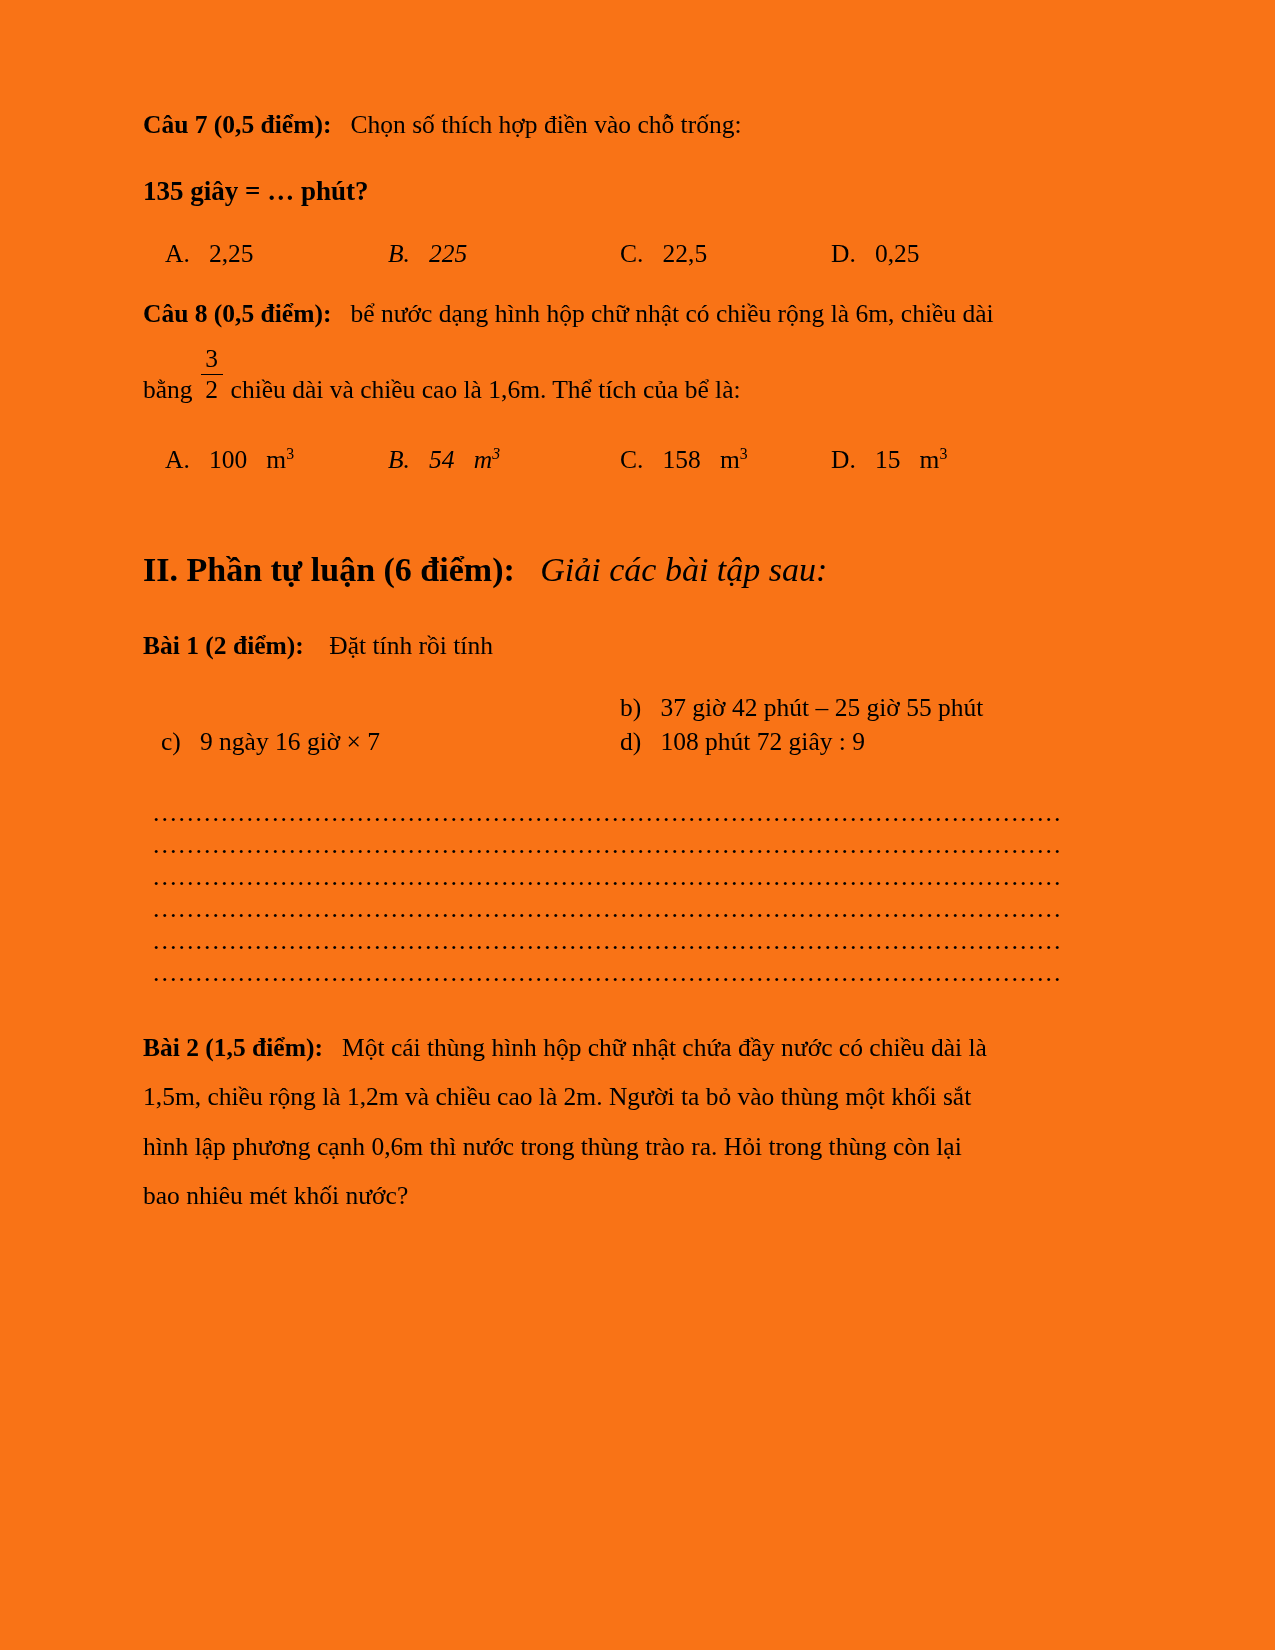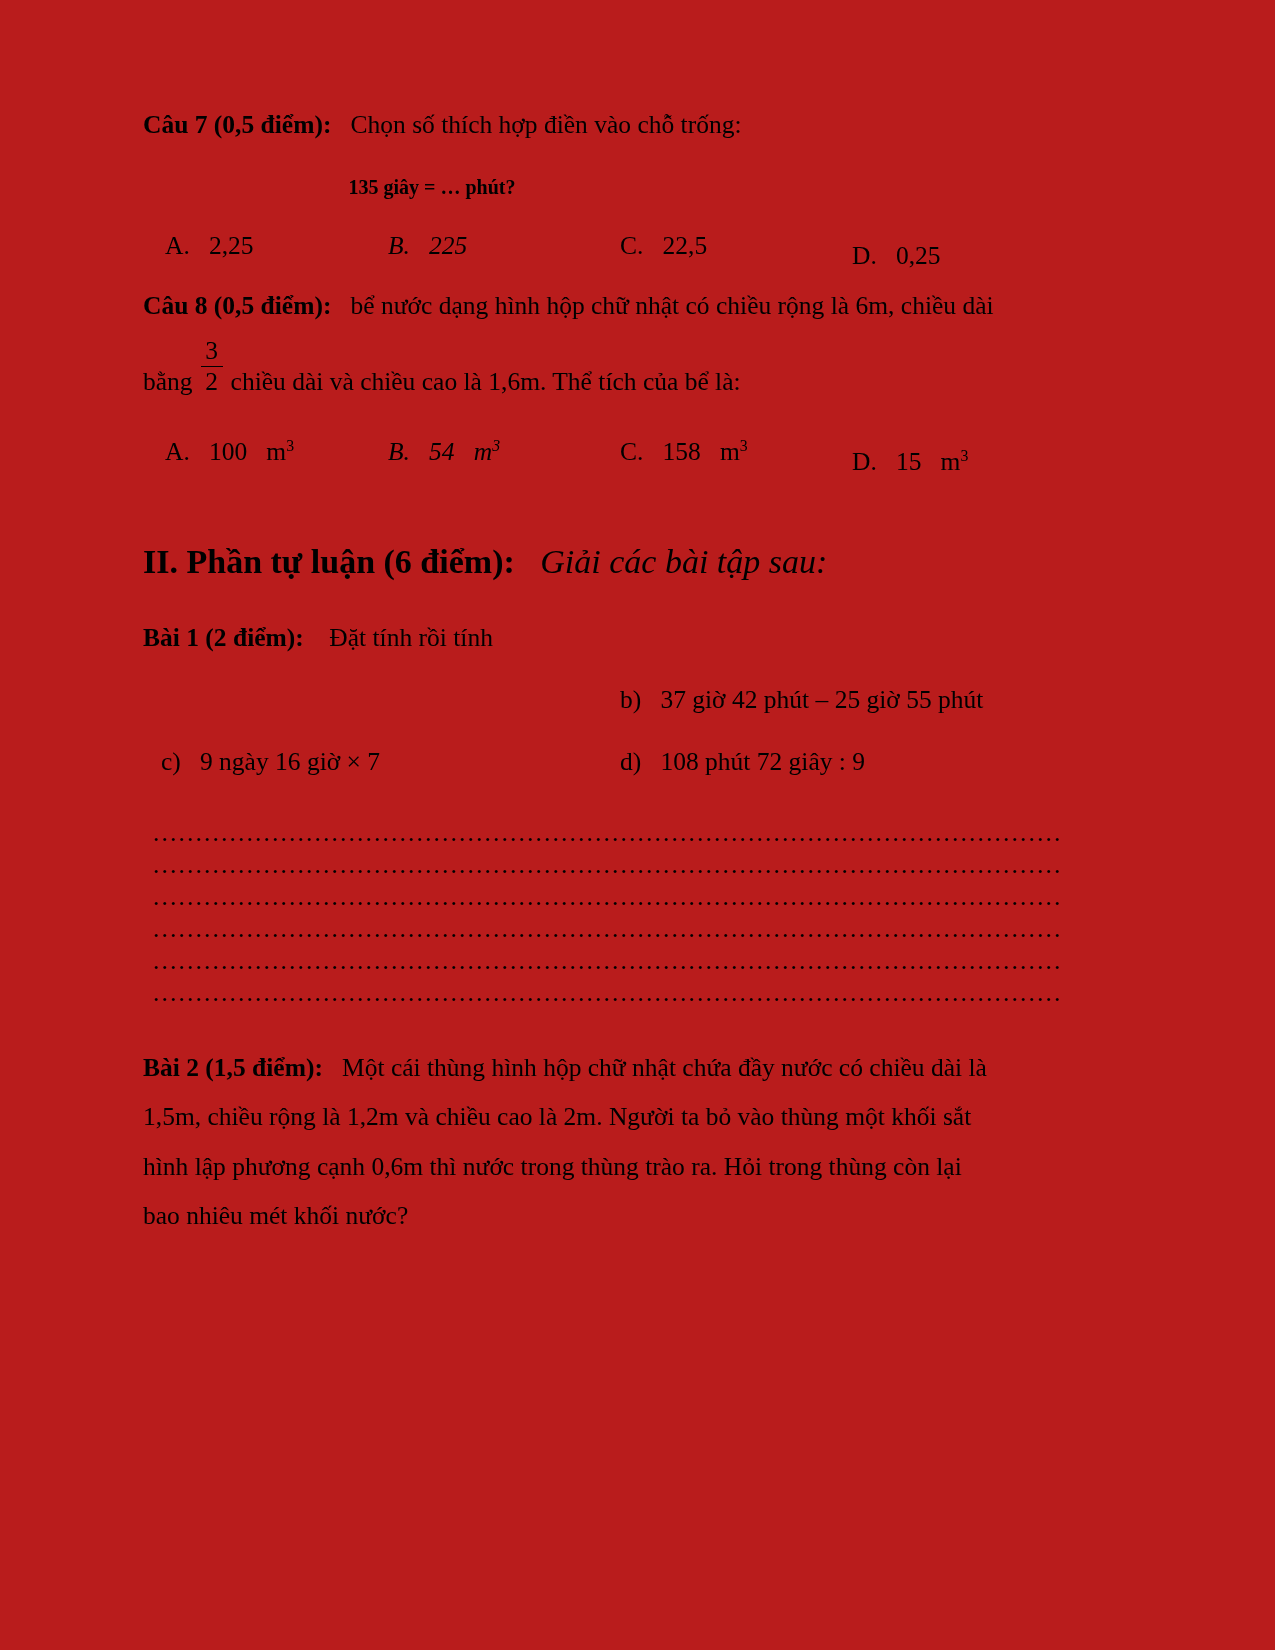--- a/index.html
+++ b/index.html
@@ -8,63 +8,62 @@
     background: #ffffff;
   }
   body {
     font-family: "Liberation Serif", "DejaVu Serif", serif;
     color: #000000;
   }
   .page {
     position: relative;
     width: 1275px;
     height: 1650px;
-    background: #b91c1c;
+    background: #f97316;
     margin: 0 auto;
     overflow: hidden;
   }
   .content {
     position: absolute;
     left: 143px;
     top: 112px;
     width: 918px;
   }
   .bold { font-weight: bold; }
   .italic { font-style: italic; }
 
   
   .row-cau7 {
     font-size: 25.5px;
     line-height: 1;
     padding-left: 0px;
   }
   .row-center {
-    text-align: center;
-    font-size: 20px;
+    font-size: 27px;
     font-weight: bold;
     padding-right: 340px;
     margin-top: 38px;
   }
   
   .options {
     display: block;
     position: relative;
     font-size: 25.5px;
     margin-top: 32px;
     height: 32px;
   }
   .opt {
     position: absolute;
     top: 0;
     white-space: nowrap;
   }
   .opt.a { left: 22px; }
   .opt.b { left: 245px; font-style: italic; }
   .opt.c { left: 477px; }
-  .opt.d { left: 709px; margin-top: 10px; }
+  .opt.d { left: 688px; }
   sup {
     font-size: 0.62em;
     vertical-align: super;
     line-height: 0;
   }
 
   
   .row-cau8 {
     font-size: 25.5px;
     line-height: 1;
@@ -109,21 +108,21 @@
     font-size: 25.5px;
     margin-top: 42px;
     white-space: nowrap;
   }
   .subrow {
     position: relative;
     font-size: 25.5px;
     height: 34px;
     margin-top: 32px;
   }
-  .subrow.tight { margin-top: 28px; }
+  .subrow.tight { margin-top: 0; }
   .sub-left { position: absolute; left: 18px; top: 0; white-space: nowrap; }
   .sub-right { position: absolute; left: 477px; top: 0; white-space: nowrap; }
 
   
   .dotted-block { margin-top: 36px; }
   .dotline {
     height: 32px;
     margin-left: 9px;
     width: 908px;
     overflow: hidden;

